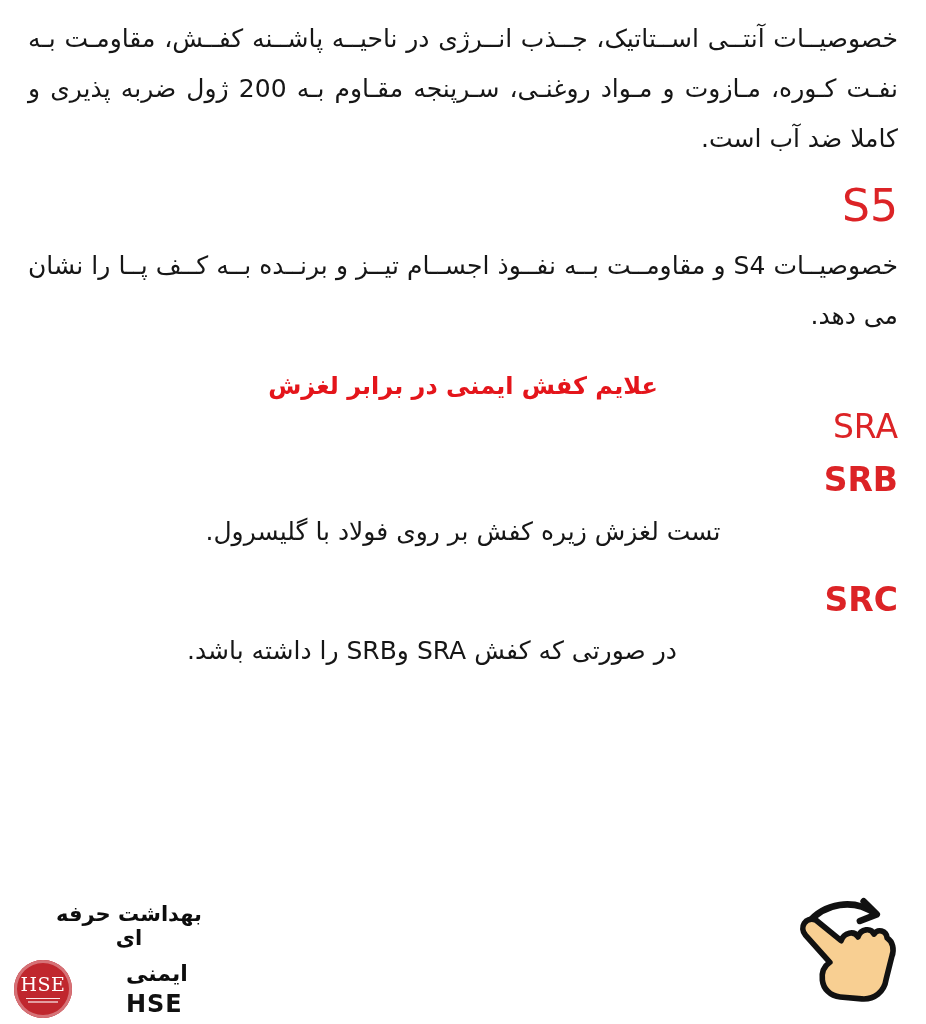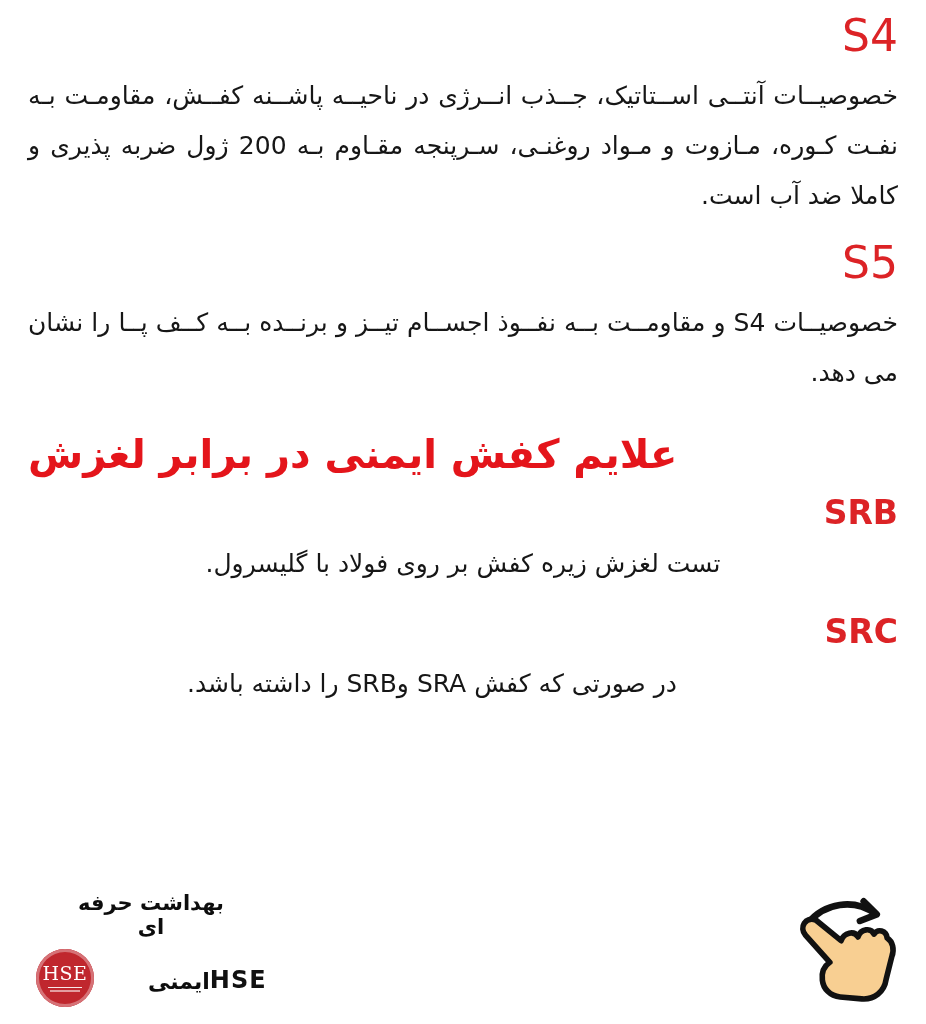--- a/index.html
+++ b/index.html
@@ -43,33 +43,32 @@
     font-size:25px;
     line-height:2.0;
     margin-top:8px;
     color:var(--ink);
   }
   .para.single{text-align:center;margin-top:6px;}
   .para.indent-right{padding-left:0;padding-right:62px;}
   
   .slip-title{
     direction:rtl;
-    text-align:left;
+    text-align:center;
     color:var(--title-red);
-    font-size:40px;
+    font-size:24px;
     font-weight:bold;
     line-height:1.3;
     margin-top:30px;
   }
   
   .brand{
     position:absolute;
-    left:14px;bottom:17px;
+    left:14px;bottom:6px;
     width:200px;
-    margin-left:22px;
   }
   .brand-top{
     direction:rtl;
     text-align:center;
     font-weight:bold;
     font-size:21px;
     color:#0d0d0d;
     margin-bottom:10px;
     padding-left:30px;
   }
@@ -97,21 +96,22 @@
     line-height:1;
   }
   .hse-logo .logo-rule{
     width:34px;height:1.5px;background:rgba(255,255,255,0.9);margin-top:4px;
   }
   .hse-logo .logo-microline{
     width:30px;height:2px;background:rgba(255,255,255,0.55);margin-top:2px;
   }
   .brand-col{
     display:flex;
-    align-items:flex-end;
+    flex-direction:column;
+    align-items:flex-start;
     margin-left:14px;
     min-width:70px;
   }
   .brand-mid{
     direction:rtl;
     font-weight:bold;
     font-size:22px;
     color:#0d0d0d;
   }
   .brand-bottom{
@@ -126,28 +126,28 @@
     position:absolute;
     right:24px;bottom:12px;
     width:118px;height:122px;
   }
 </style>
 </head>
 <body>
 
 <div class="page">
 
-  <div class="code-label s4">S4</div>
   <div class="para">خصوصیــات آنتــی اســتاتیک، جــذب انــرژی در ناحیــه پاشــنه کفــش، مقاومـت بـه نفـت کـوره، مـازوت و مـواد روغنـی، سـرپنجه مقـاوم بـه 200 ژول ضربه پذیری و کاملا ضد آب است.</div>
 
   <div class="code-label s5">S5</div>
   <div class="para">خصوصیــات S4 و مقاومــت بــه نفــوذ اجســام تیــز و برنــده بــه کــف پــا را نشان می دهد.</div>
 
   <div class="slip-title">علایم کفش ایمنی در برابر لغزش</div>
 
+  <div class="code-label small sra">SRA</div>
 
   <div class="code-label small bold srb">SRB</div>
   <div class="para single">تست لغزش زیره کفش  بر روی فولاد با گلیسرول.</div>
 
   <div class="code-label small bold src">SRC</div>
   <div class="para single indent-right">در صورتی که کفش  SRA  وSRB  را داشته باشد.</div>
 
 </div>
 
 <div class="brand">

